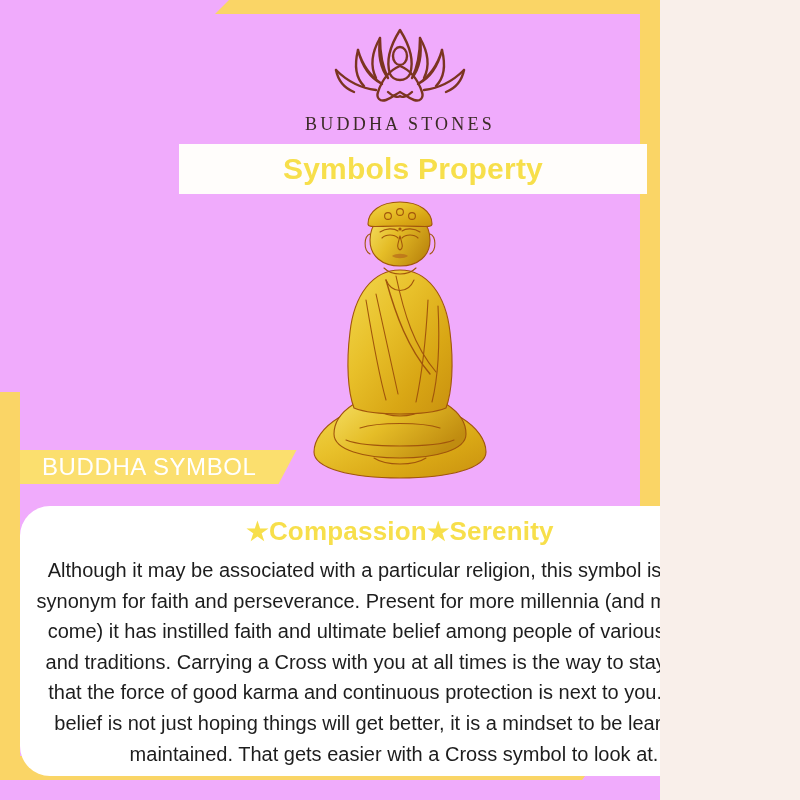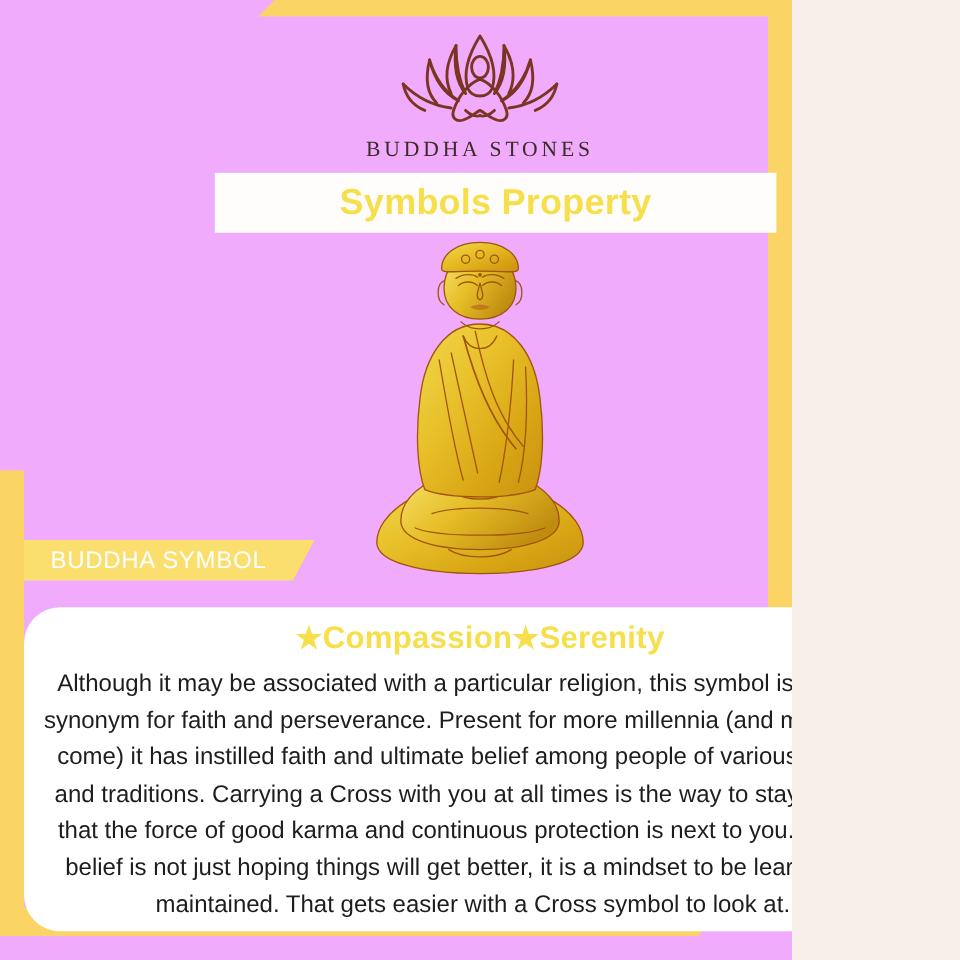--- a/index.html
+++ b/index.html
@@ -122,21 +122,21 @@
     left: 20px;
     height: 34px;
     padding: 0 40px 0 22px;
     background: #fbdf6e;
     display: flex;
     align-items: center;
     clip-path: polygon(0 0, 100% 0, calc(100% - 18px) 100%, 0 100%);
   }
   .ribbon-text {
     color: #ffffff;
-    font-size: 20px;
+    font-size: 24px;
     letter-spacing: 0.6px;
     white-space: nowrap;
   }
 
   
   .content-panel {
     position: absolute;
     left: 20px;
     top: 506px;
     width: 760px;

